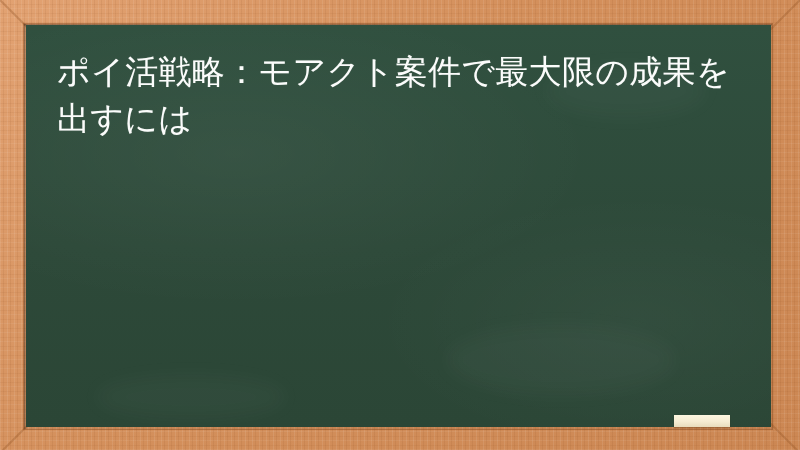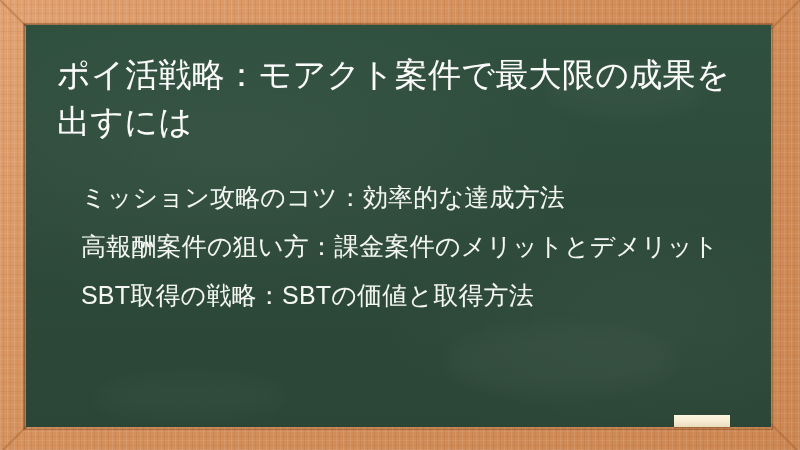--- a/index.html
+++ b/index.html
@@ -42,20 +42,21 @@
         rgba(255,255,255,0.06) 1px,
         rgba(0,0,0,0.00) 1px,
         rgba(0,0,0,0.00) 4px,
         rgba(130,66,20,0.07) 4px,
         rgba(130,66,20,0.07) 5px,
         rgba(0,0,0,0.00) 5px,
         rgba(0,0,0,0.00) 9px
       ),
       linear-gradient(135deg, #e2a272 0%, #d4905c 42%, #cc8753 100%);
     overflow: hidden;
+    font-family: Liberation Mono, monospace;
   }
 
   
   .miter {
     position: absolute;
     width: 56px;
     height: 2px;
     background: rgba(140,76,30,0.30);
     pointer-events: none;
   }
@@ -164,23 +165,18 @@
   <div id="board-bevel"></div>
 
   <div id="chalkboard-surface">
 
     <div class="smudge s1"></div>
     <div class="smudge s2"></div>
     <div class="smudge s3"></div>
 
     <h1 id="board-title">ポイ活戦略：モアクト案件で最大限の成果を出すには</h1>
 
-    <ul id="board-list">
-      <li>ミッション攻略のコツ：効率的な達成方法</li>
-      <li>高報酬案件の狙い方：課金案件のメリットとデメリット</li>
-      <li>SBT取得の戦略：SBTの価値と取得方法</li>
-    </ul>
 
   </div>
 
   <div id="chalk-stick"></div>
 
 </div>
 
 </body></html>

